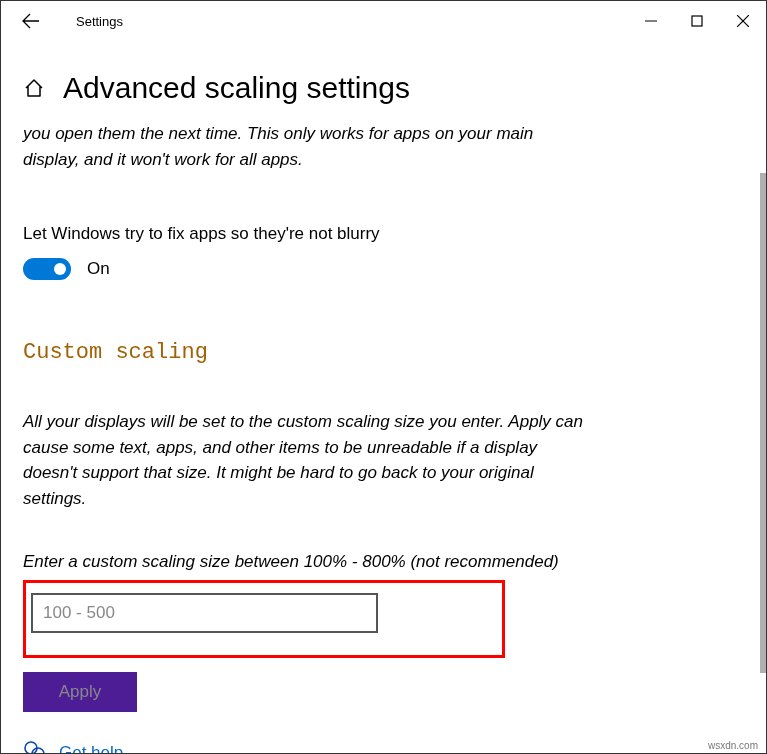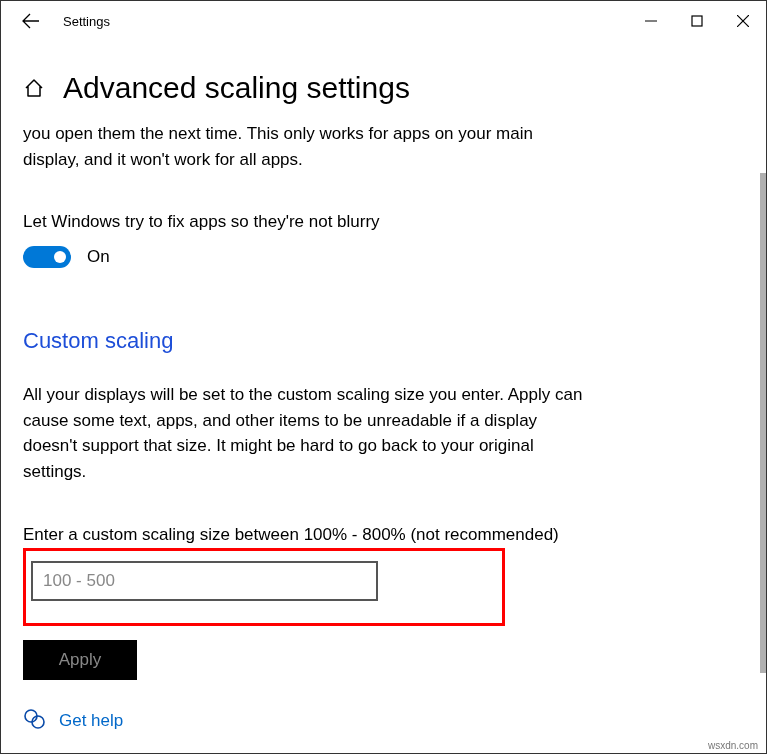--- a/index.html
+++ b/index.html
@@ -22,21 +22,21 @@
       width: 40px;
       height: 40px;
       display: flex;
       align-items: center;
       justify-content: center;
       cursor: pointer;
     }
     .app-title {
       font-size: 13px;
       color: #000;
-      margin-left: 12px;
+      margin-left: 25px;
     }
     .win-controls {
       margin-left: auto;
       display: flex;
     }
     .win-btn {
       width: 46px;
       height: 40px;
       display: flex;
       align-items: center;
@@ -60,25 +60,26 @@
     .page-title {
       font-size: 30px;
       font-weight: 400;
       color: #000;
     }
     .desc-text {
       font-size: 17px;
       line-height: 1.5;
       color: #000;
       max-width: 560px;
+      font-style: italic;
     }
     .toggle-label {
       font-size: 17px;
       color: #000;
-      margin-top: 40px;
+      margin-top: 52px;
       margin-bottom: 14px;
     }
     .toggle-row {
       display: flex;
       align-items: center;
       gap: 16px;
     }
     .toggle {
       width: 48px;
       height: 22px;
@@ -96,46 +97,48 @@
       right: 5px;
       top: 5px;
     }
     .toggle-state {
       font-size: 17px;
       color: #000;
     }
     .section-title {
       font-size: 22px;
       font-weight: 400;
-      color: #1d4ed8;
+      color: #a16207;
       margin-top: 60px;
-      margin-bottom: 28px;
+      margin-bottom: 44px;
+      font-family: Liberation Mono, monospace;
     }
     .highlight-box {
       border: 3px solid #ff0000;
       padding: 10px 5px 22px 5px;
       width: 482px;
+      margin-top: 5px;
     }
     .scale-input {
       width: 347px;
       height: 40px;
       border: 2px solid #555;
       font-size: 17px;
       padding: 0 10px;
       color: #000;
       background: #fff;
       outline: none;
     }
     .scale-input::placeholder {
       color: #888;
     }
     .apply-btn {
       width: 114px;
       height: 40px;
-      background: #000000;
+      background: #4c1d95;
       border: none;
       font-size: 17px;
       color: #888;
       margin-top: 14px;
       cursor: default;
     }
     .help-row {
       display: flex;
       align-items: center;
       gap: 14px;

